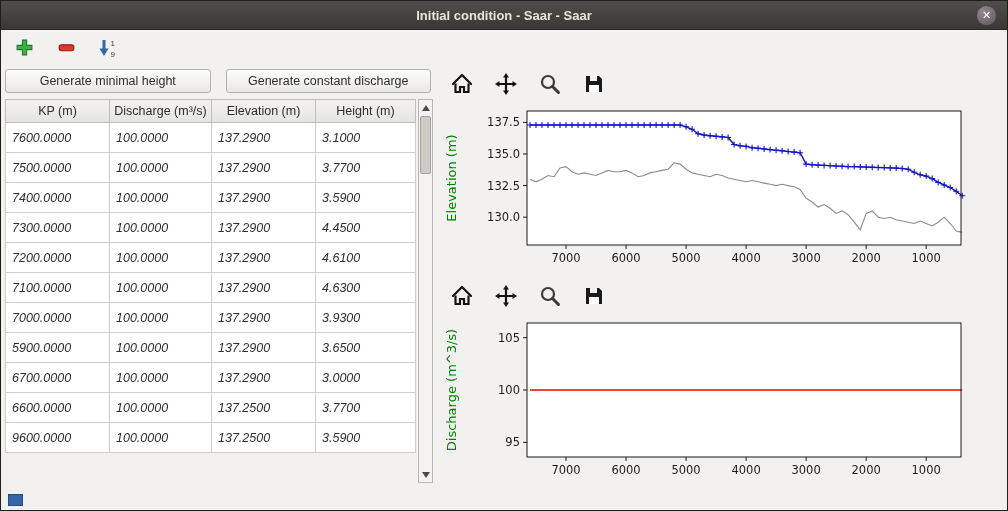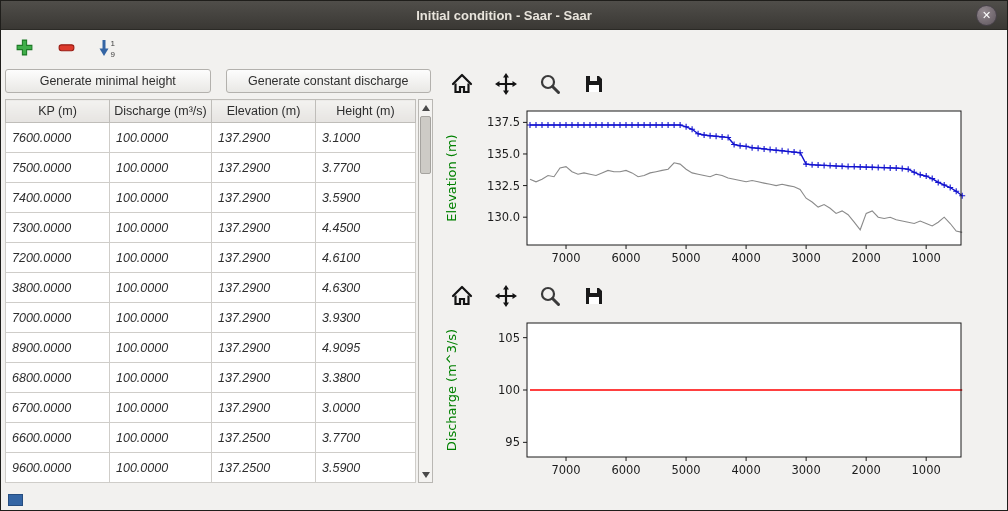--- a/index.html
+++ b/index.html
@@ -142,42 +142,36 @@
                 <td>137.2900</td>
                 <td>4.4500</td>
               </tr>
               <tr>
                 <td>7200.0000</td>
                 <td>100.0000</td>
                 <td>137.2900</td>
                 <td>4.6100</td>
               </tr>
               <tr>
-                <td>3800.0000</td>
+                <td>7100.0000</td>
                 <td>100.0000</td>
                 <td>137.2900</td>
                 <td>4.6300</td>
               </tr>
               <tr>
                 <td>7000.0000</td>
                 <td>100.0000</td>
                 <td>137.2900</td>
                 <td>3.9300</td>
               </tr>
               <tr>
-                <td>8900.0000</td>
-                <td>100.0000</td>
-                <td>137.2900</td>
-                <td>4.9095</td>
-              </tr>
-              <tr>
-                <td>6800.0000</td>
-                <td>100.0000</td>
-                <td>137.2900</td>
-                <td>3.3800</td>
+                <td>5900.0000</td>
+                <td>100.0000</td>
+                <td>137.2900</td>
+                <td>3.6500</td>
               </tr>
               <tr>
                 <td>6700.0000</td>
                 <td>100.0000</td>
                 <td>137.2900</td>
                 <td>3.0000</td>
               </tr>
               <tr>
                 <td>6600.0000</td>
                 <td>100.0000</td>

